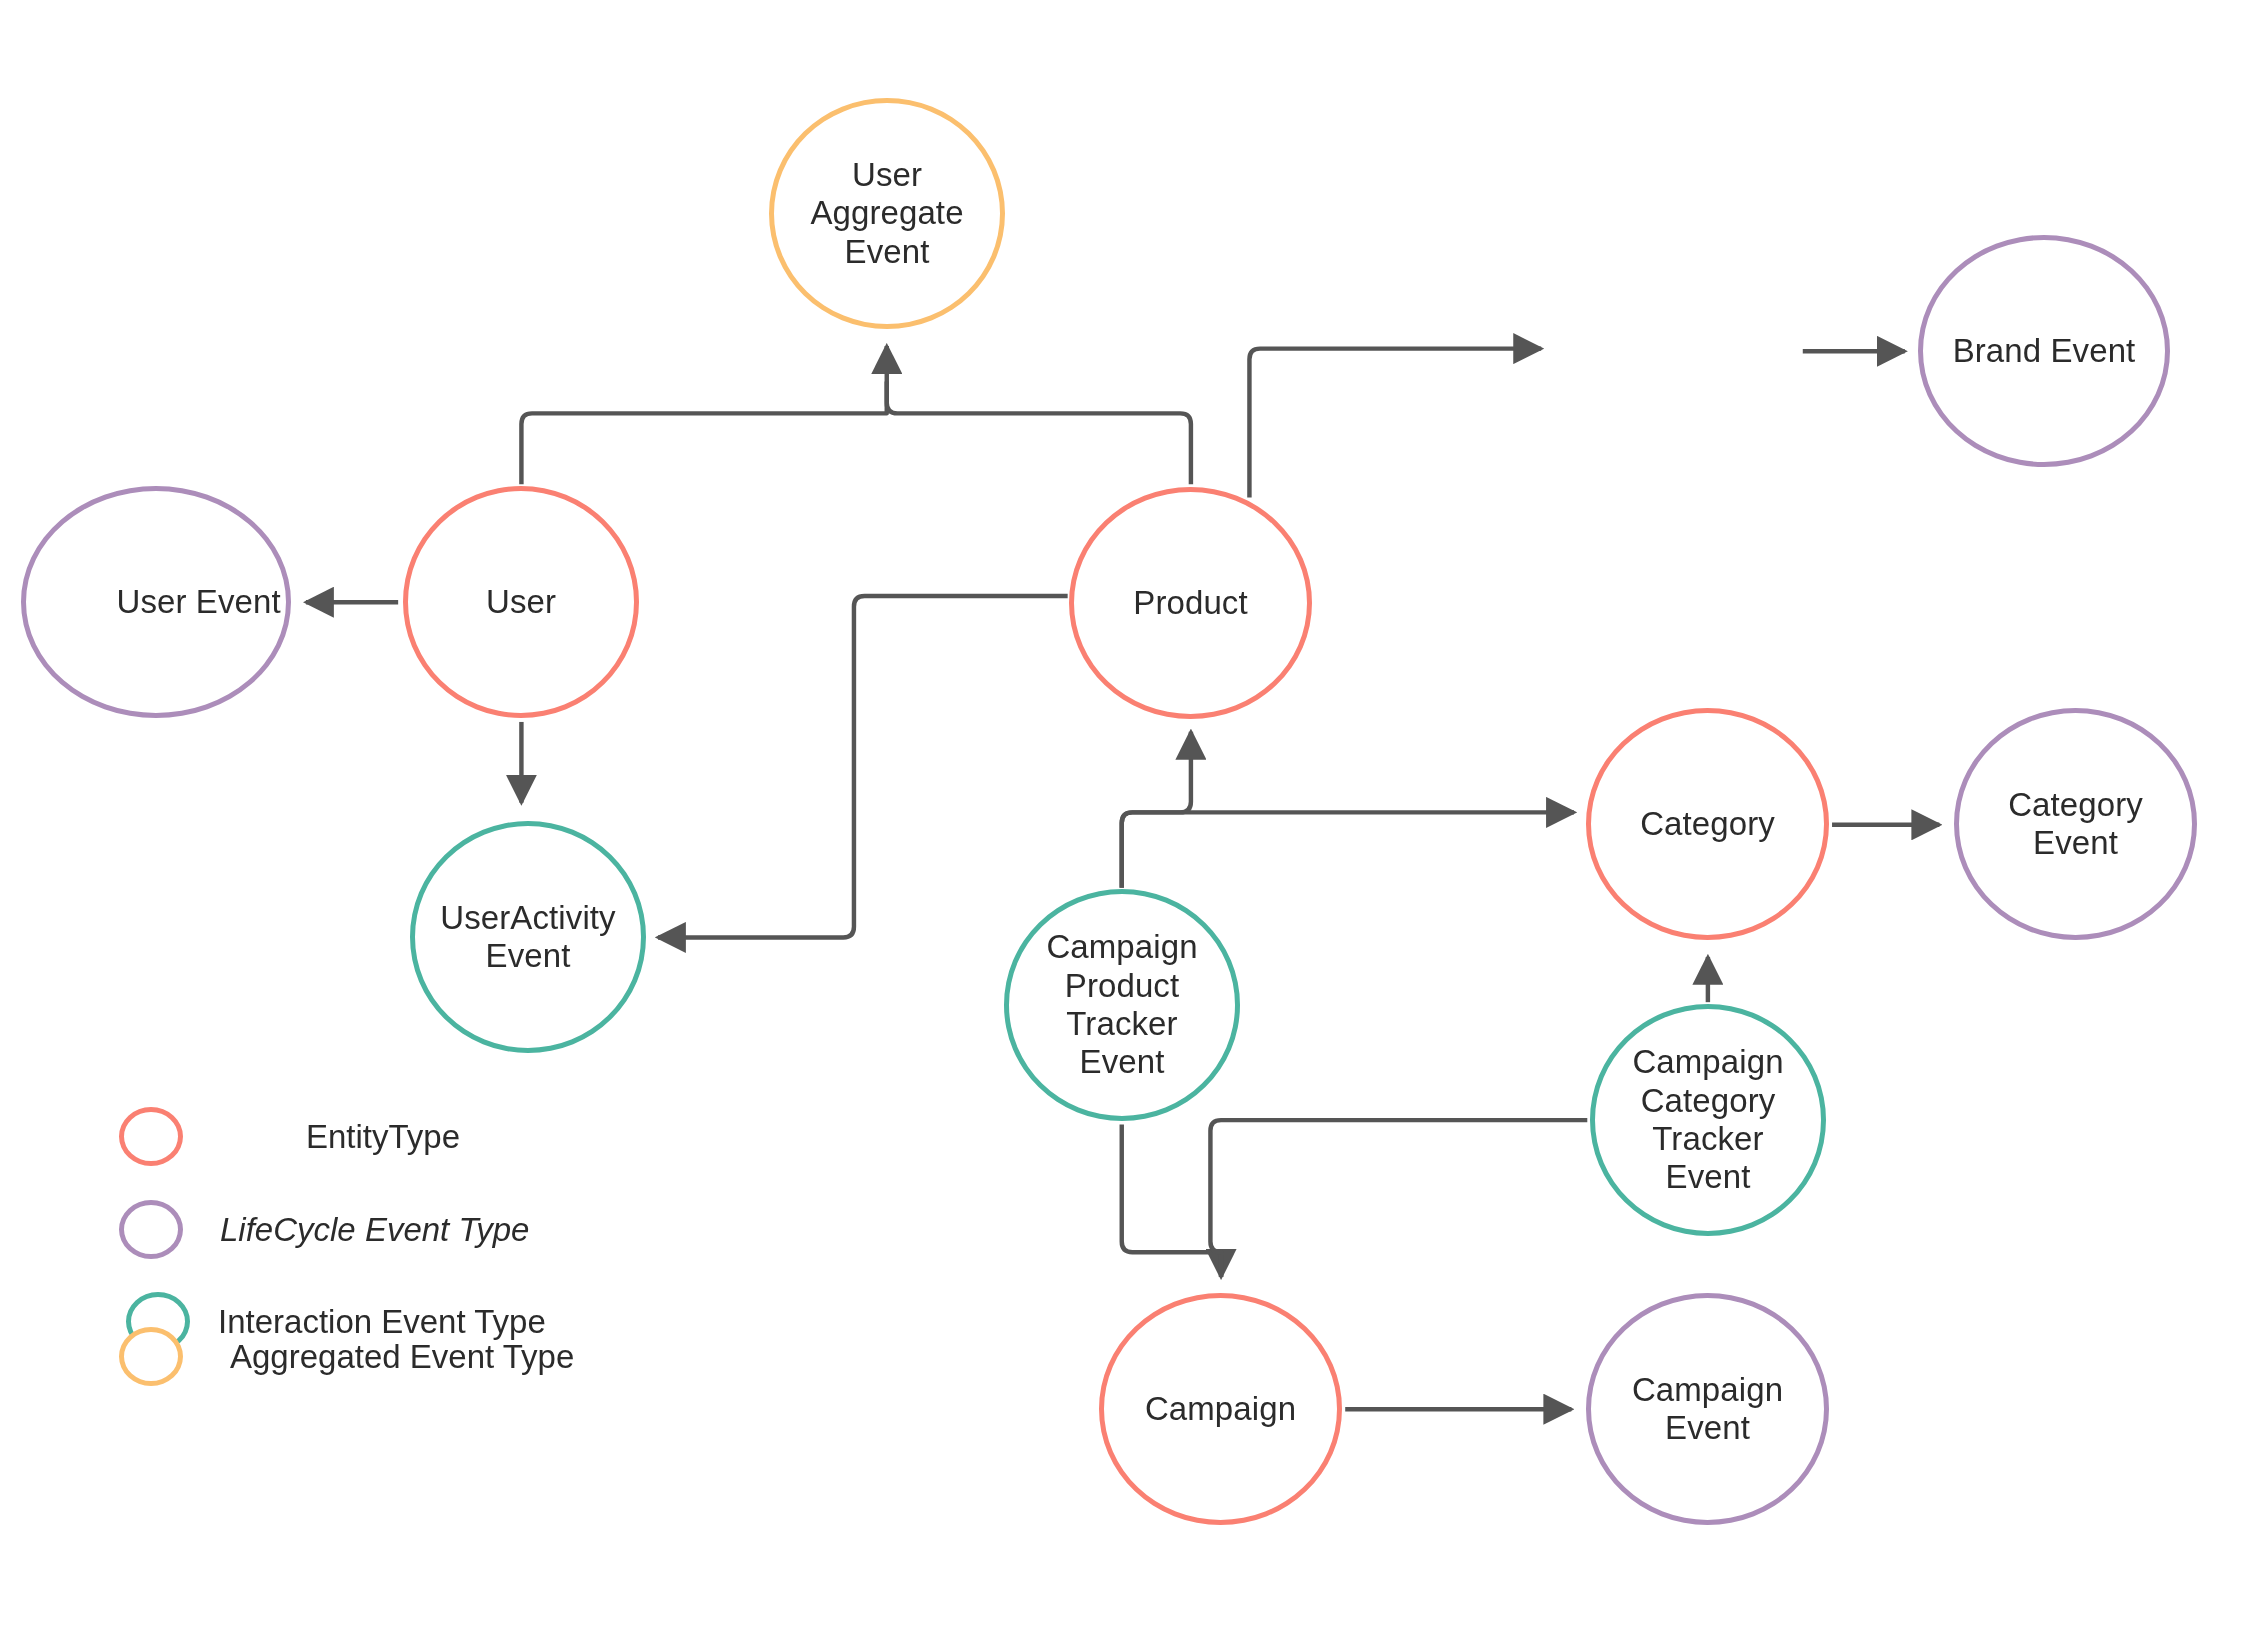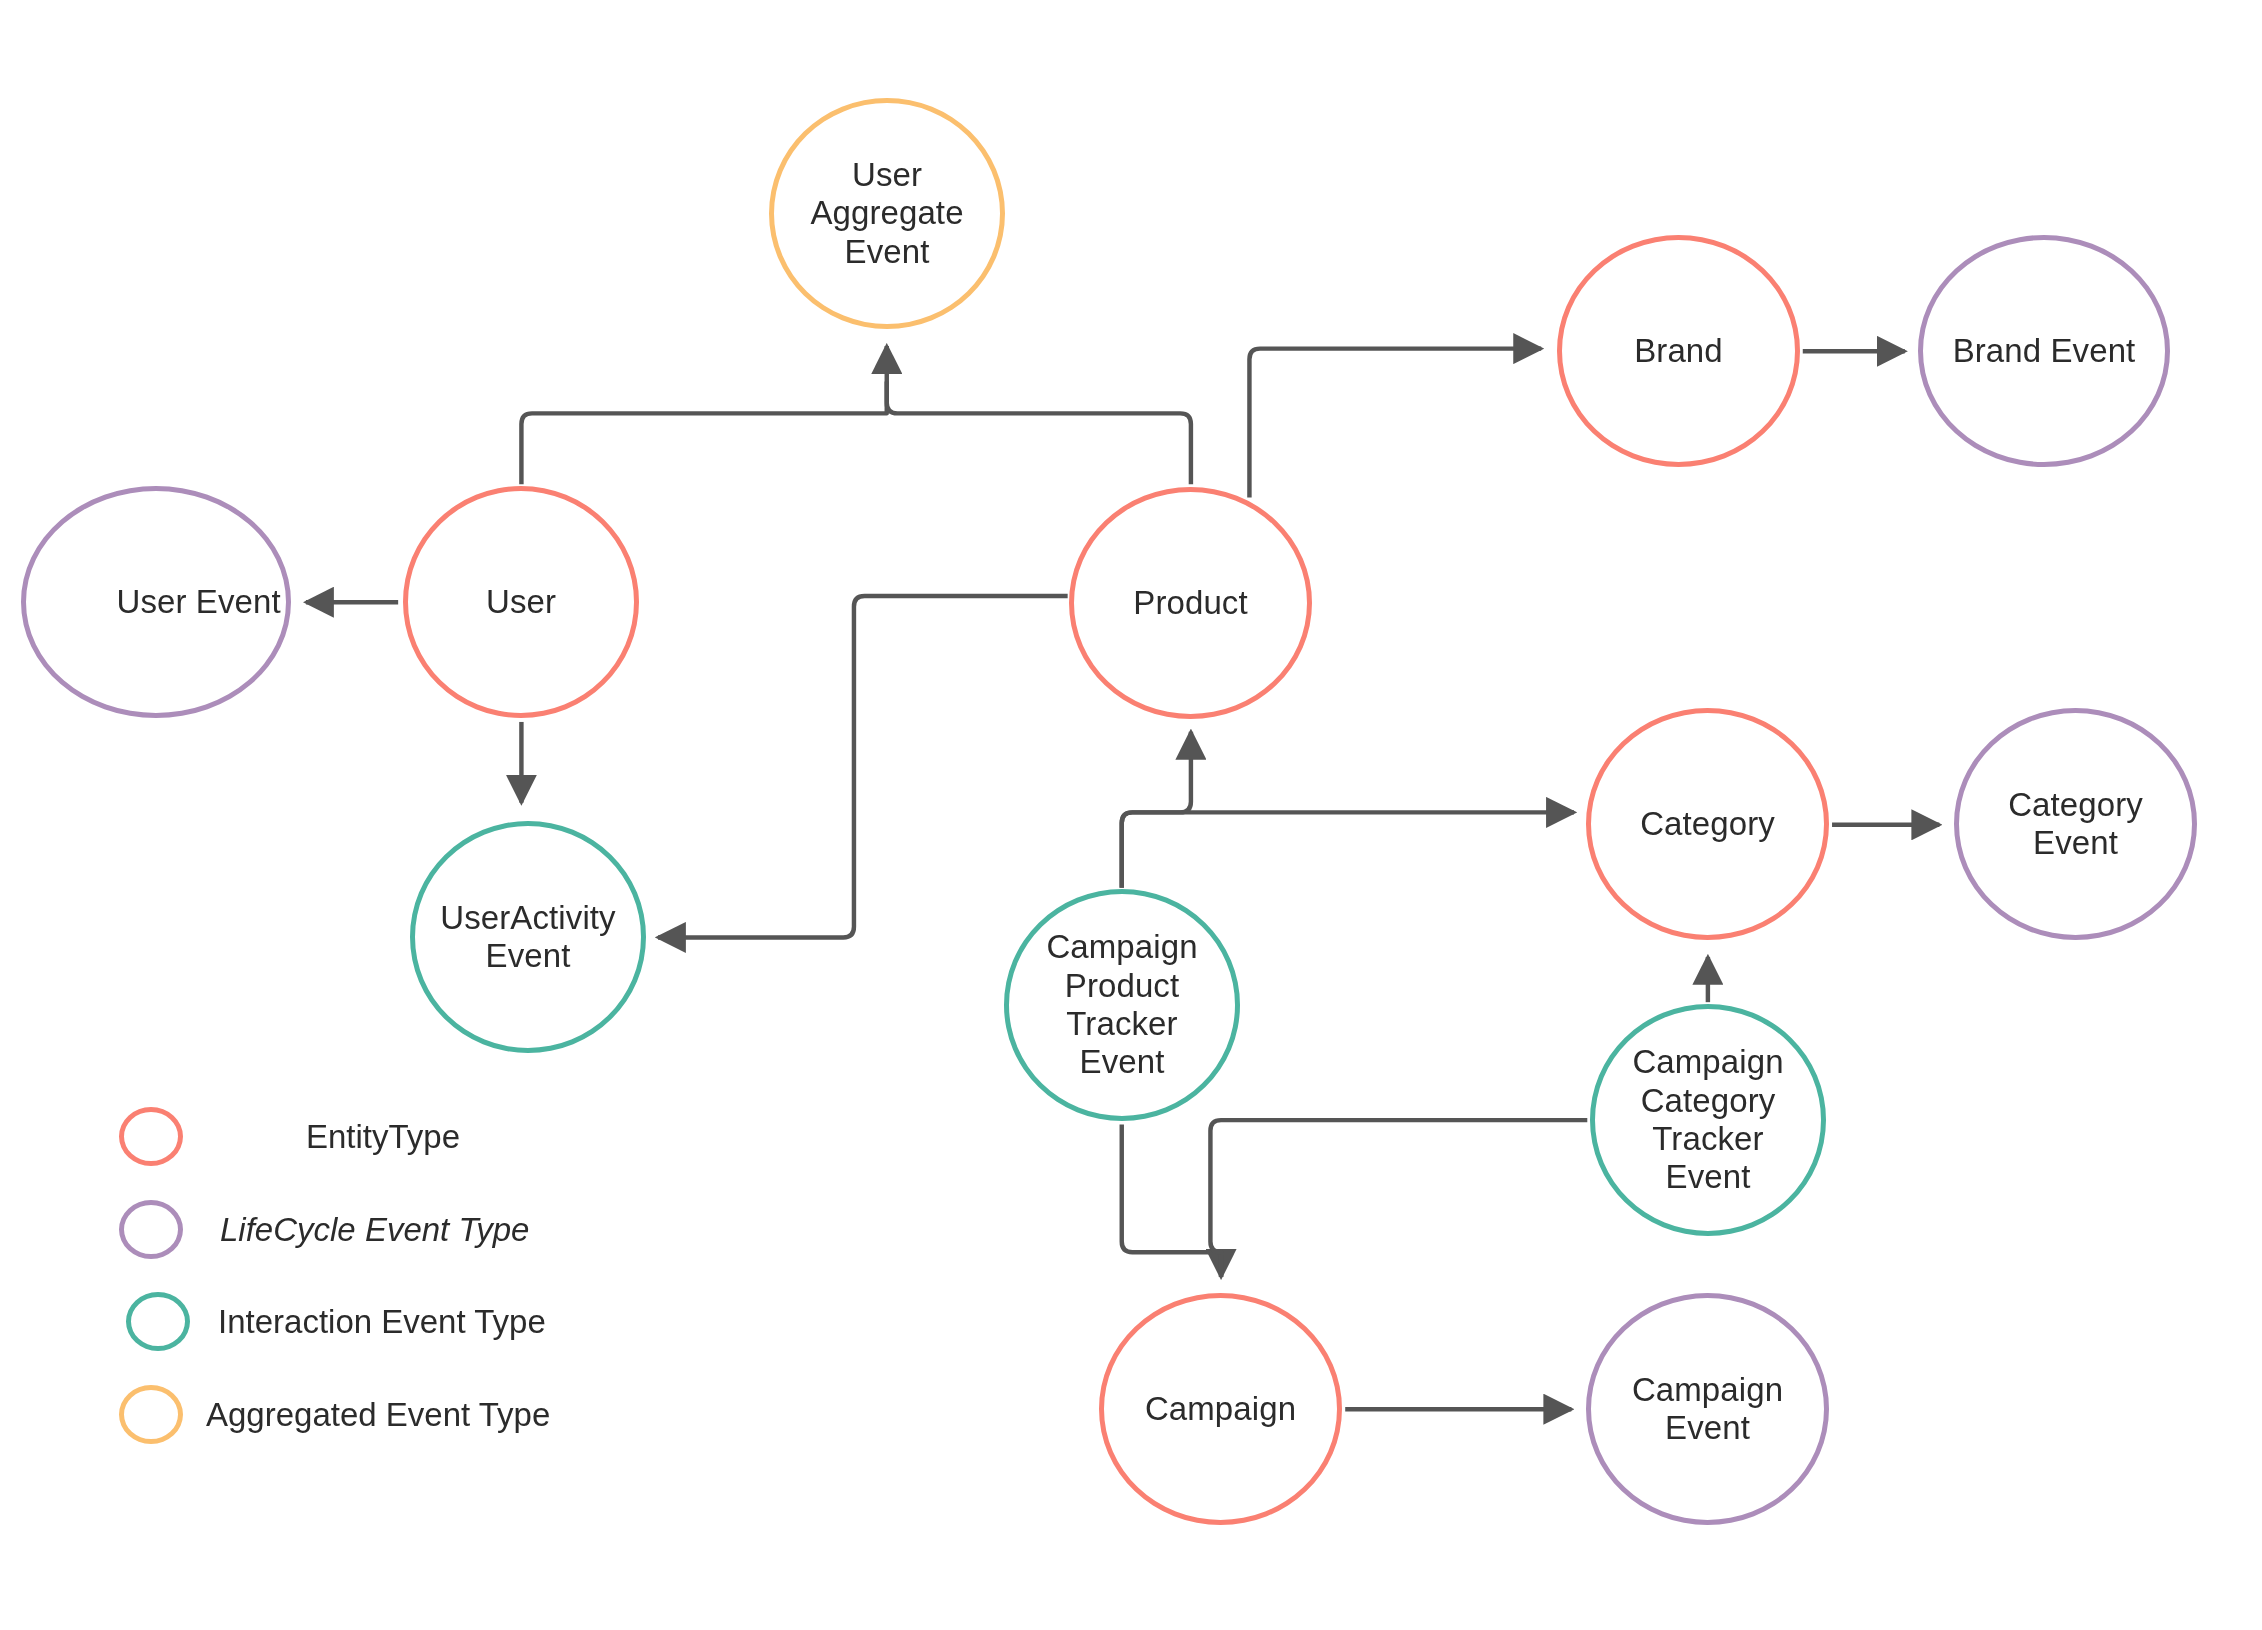--- a/index.html
+++ b/index.html
@@ -113,23 +113,20 @@
 
     </g>
   </svg>
 
   <div class="node" style="left:769px; top:98px; width:236px; height:231px; border-color:#FBBF6E;">
     <span class="node-label">User
 Aggregate
 Event</span>
   </div>
 
-  <div class="node" style="left:1557px; top:235px; width:243px; height:232px; border-color:#FA8072;">
-    <span class="node-label">Brand</span>
-  </div>
 
   <div class="node" style="left:1918px; top:235px; width:252px; height:232px; border-color:#AC8DBA;">
     <span class="node-label">Brand Event</span>
   </div>
 
   <div class="node" style="left:21px; top:486px; width:270px; height:232px; border-color:#AC8DBA;justify-content:flex-end;">
     <span class="node-label">User Event</span>
   </div>
 
   <div class="node" style="left:403px; top:486px; width:236px; height:232px; border-color:#FA8072;">
@@ -187,21 +184,21 @@
     <div class="legend-row" style="left:119px; top:1200px;font-style:italic;">
       <span class="legend-swatch" style="width:64px; height:59px; border-color:#AC8DBA;"></span>
       <span class="legend-text" style="margin-left:37px;">LifeCycle Event Type</span>
     </div>
 
     <div class="legend-row" style="left:126px; top:1292px;">
       <span class="legend-swatch" style="width:64px; height:59px; border-color:#4BB4A0;"></span>
       <span class="legend-text" style="margin-left:28px;">Interaction Event Type</span>
     </div>
 
-    <div class="legend-row" style="left:119px; top:1385px;">
+    <div class="legend-row" style="left:119px; top:1327px;gap:24px;">
       <span class="legend-swatch" style="width:64px; height:59px; border-color:#FBBF6E;"></span>
       <span class="legend-text" style="margin-left:23px;">Aggregated Event Type</span>
     </div>
 
   </div>
 
 </div>
 
 
 </body></html>

